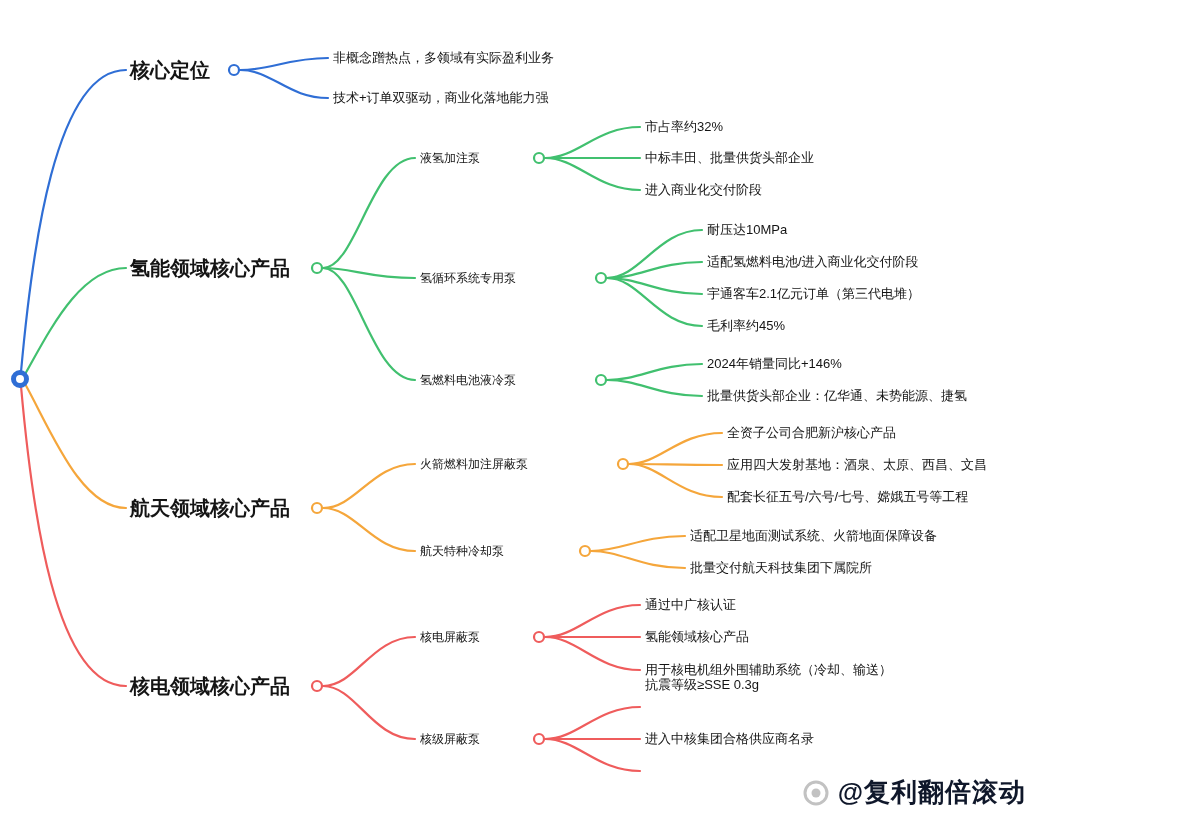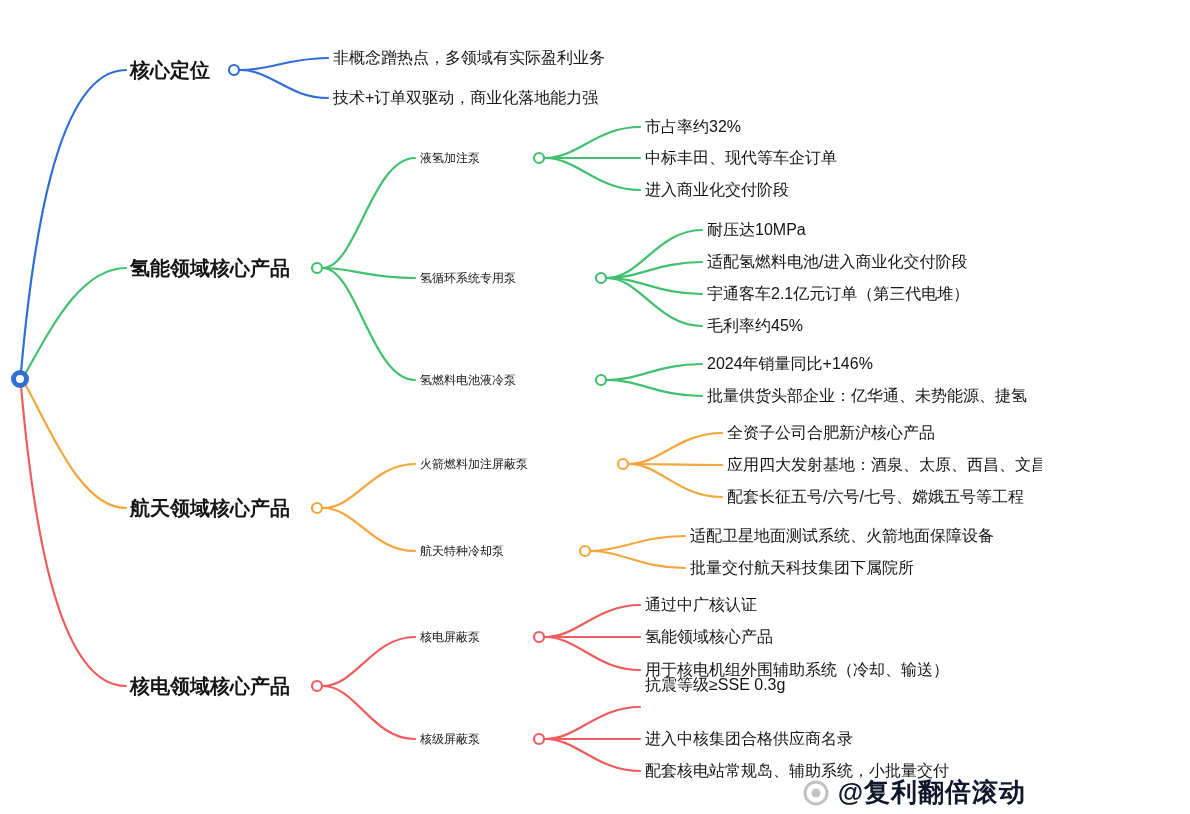--- a/index.html
+++ b/index.html
@@ -32,21 +32,21 @@
   }
   .node {
     position: absolute;
     transform: translateY(-50%);
     white-space: nowrap;
     color: #141414;
     line-height: 1.2;
   }
   .l1 { font-size: 20px; font-weight: bold; }
   .l2 { font-size: 12px; }
-  .leaf { font-size: 16px; }
+  .leaf { font-size: 13px; }
   .watermark {
     position: absolute;
     right: 16px;
     bottom: 4px;
     display: flex;
     align-items: center;
     gap: 7px;
     color: #0f172a;
     font-size: 26px;
     font-weight: bold;
@@ -122,21 +122,21 @@
   <div class="node l1" style="left:130px; top:70px">核心定位</div>
   <div class="node l1" style="left:130px; top:268px">氢能领域核心产品</div>
   <div class="node l1" style="left:130px; top:508px">航天领域核心产品</div>
   <div class="node l1" style="left:130px; top:686px">核电领域核心产品</div>
 
   <div class="node leaf" style="left:333px; top:58px">非概念蹭热点，多领域有实际盈利业务</div>
   <div class="node leaf" style="left:333px; top:98px">技术+订单双驱动，商业化落地能力强</div>
 
   <div class="node l2" style="left:420px; top:158px">液氢加注泵</div>
   <div class="node leaf" style="left:645px; top:127px">市占率约32%</div>
-  <div class="node leaf" style="left:645px; top:158px">中标丰田、现代等车企订单</div>
+  <div class="node leaf" style="left:645px; top:158px">中标丰田、批量供货头部企业</div>
   <div class="node leaf" style="left:645px; top:190px">进入商业化交付阶段</div>
 
   <div class="node l2" style="left:420px; top:278px">氢循环系统专用泵</div>
   <div class="node leaf" style="left:707px; top:230px">耐压达10MPa</div>
   <div class="node leaf" style="left:707px; top:262px">适配氢燃料电池/进入商业化交付阶段</div>
   <div class="node leaf" style="left:707px; top:294px">宇通客车2.1亿元订单（第三代电堆）</div>
   <div class="node leaf" style="left:707px; top:326px">毛利率约45%</div>
 
   <div class="node l2" style="left:420px; top:380px">氢燃料电池液冷泵</div>
   <div class="node leaf" style="left:707px; top:364px">2024年销量同比+146%</div>
@@ -152,21 +152,20 @@
   <div class="node leaf" style="left:690px; top:568px">批量交付航天科技集团下属院所</div>
 
   <div class="node l2" style="left:420px; top:637px">核电屏蔽泵</div>
   <div class="node leaf" style="left:645px; top:605px">通过中广核认证</div>
   <div class="node leaf" style="left:645px; top:637px">氢能领域核心产品</div>
   <div class="node leaf" style="left:645px; top:670px">用于核电机组外围辅助系统（冷却、输送）</div>
 
   <div class="node l2" style="left:420px; top:739px">核级屏蔽泵</div>
   <div class="node leaf" style="left:645px; top:685px">抗震等级≥SSE 0.3g</div>
   <div class="node leaf" style="left:645px; top:739px">进入中核集团合格供应商名录</div>
-  <div class="node leaf" style="left:645px; top:771px">配套核电站常规岛、辅助系统，小批量交付</div>
 
   <div class="watermark">
     <span style="display:inline-flex;">
       <svg width="30" height="30" viewBox="0 0 30 30">
         <circle cx="15" cy="15" r="11" fill="none" stroke="#c2c2c2" stroke-width="3"></circle>
         <circle cx="15" cy="15" r="4.5" fill="#c2c2c2"></circle>
       </svg>
     </span>
     <span>@复利翻倍滚动</span>
   </div>

